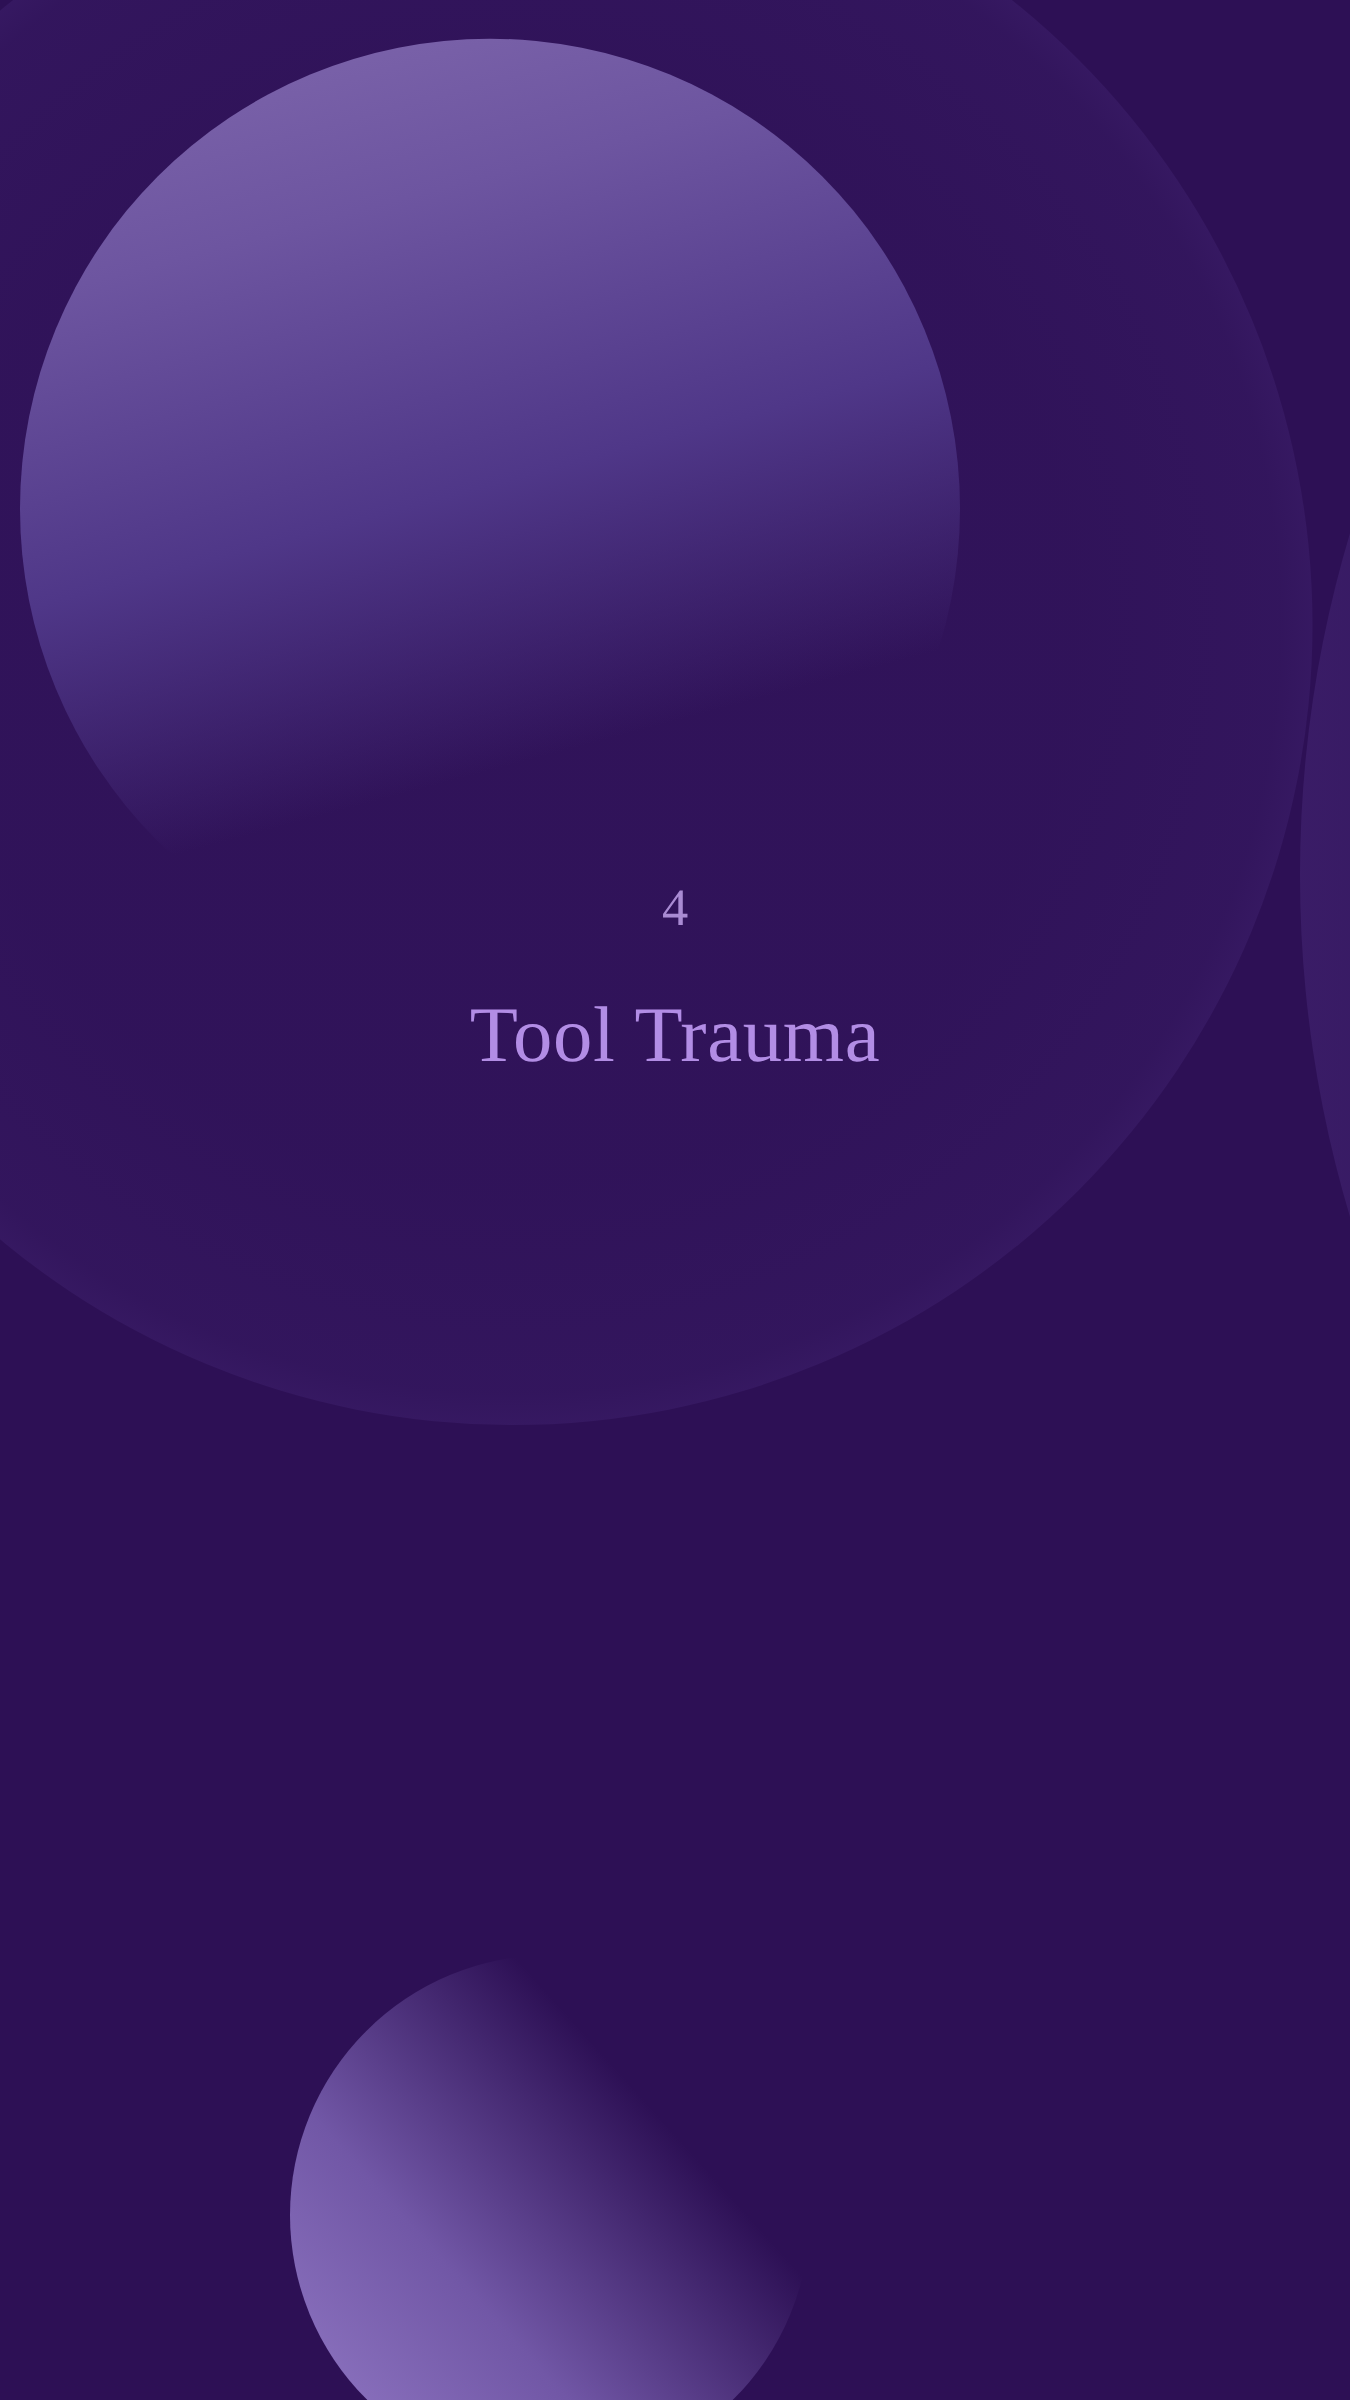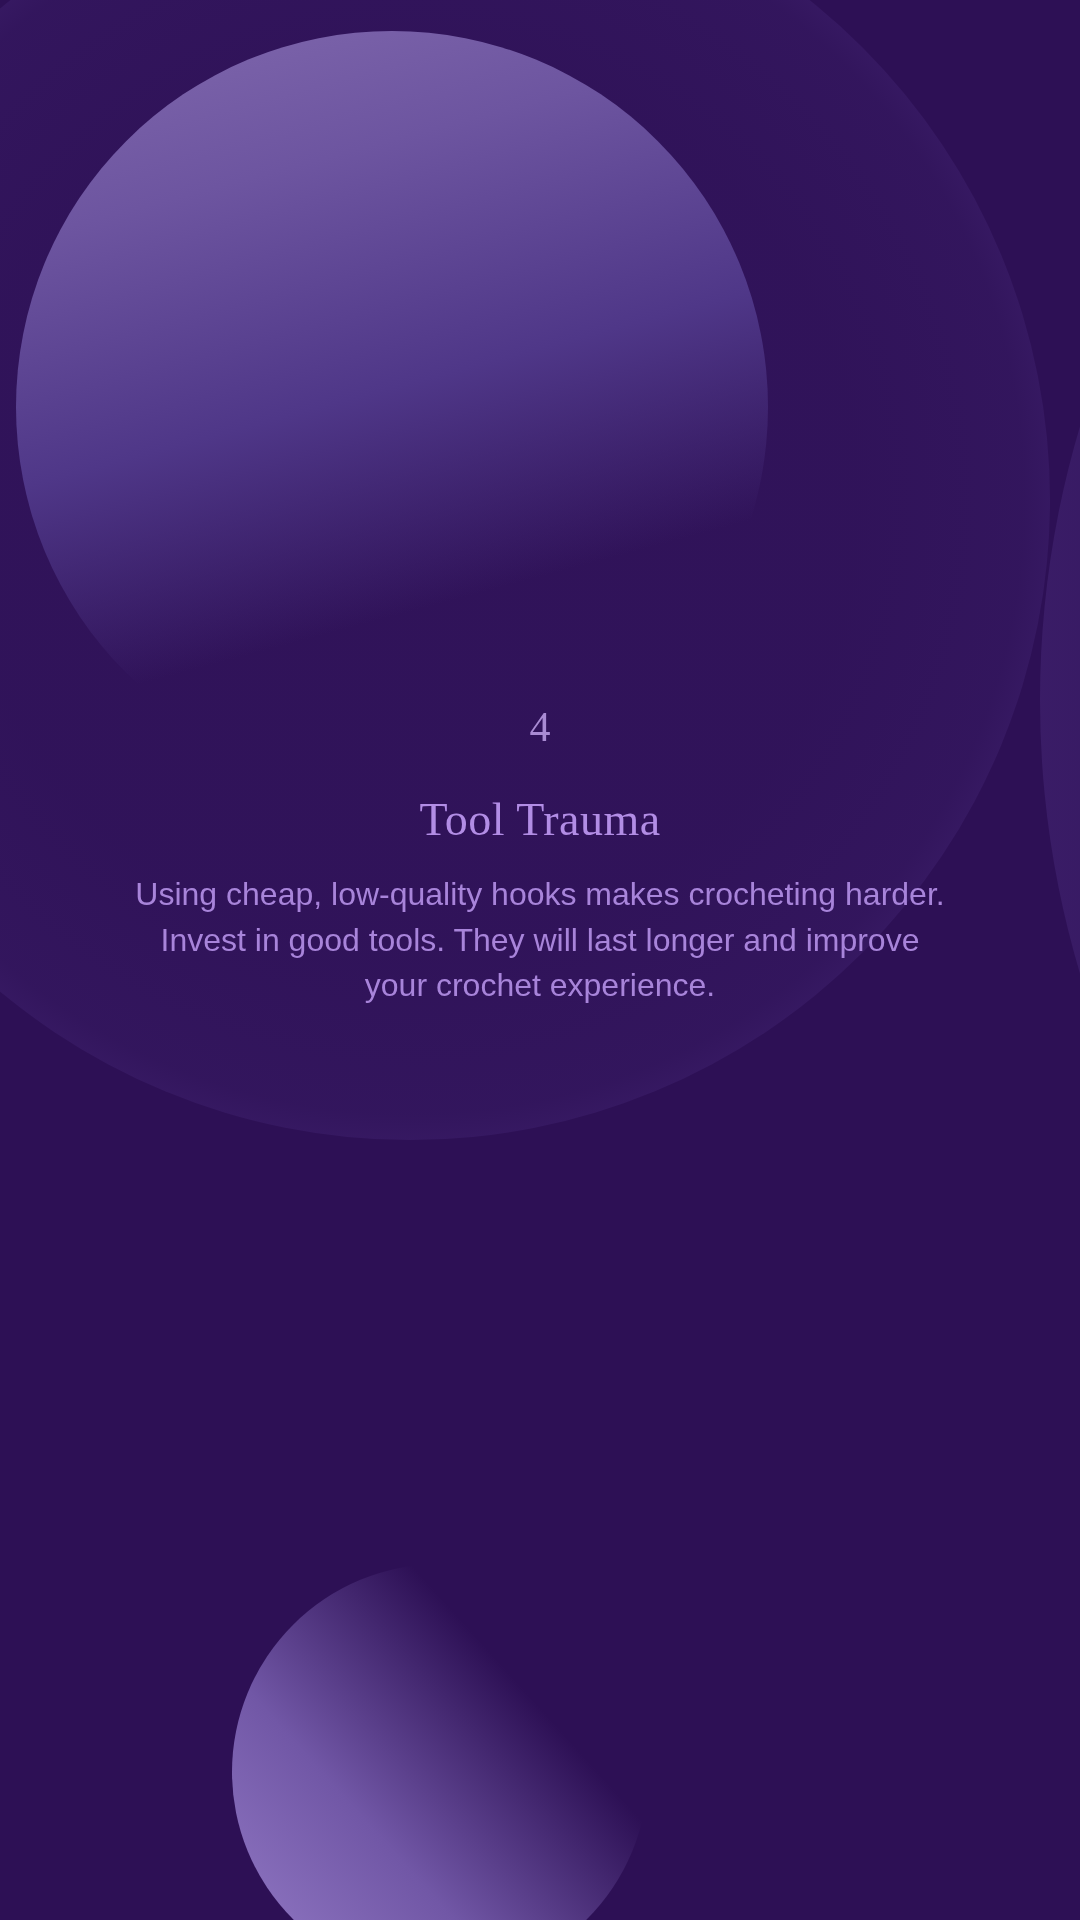--- a/index.html
+++ b/index.html
@@ -53,21 +53,21 @@
     text-align:center;
     font-family:"Liberation Serif", serif;
     font-size:42px;line-height:1;
     color:var(--number-color);
   }
   .page-title{
     position:absolute;left:0;top:797px;width:100%;margin:0;
     text-align:center;
     font-family:"Liberation Serif", serif;
     font-weight:400;
-    font-size:46px;line-height:1;
+    font-size:63px;line-height:1;
     letter-spacing:0.5px;
     color:var(--title-color);
   }
   .page-body{
     position:absolute;left:90px;top:872px;width:900px;margin:0;
     text-align:center;
     font-size:32px;line-height:45.5px;
     color:var(--body-color);
   }
   .page-body span{display:block;}
@@ -77,19 +77,14 @@
 
 <div class="canvas">
   <div class="circle halo-circle"></div>
   <div class="circle right-glow"></div>
   <div class="circle top-circle"></div>
   <div class="circle bottom-circle"></div>
 
   <div class="content">
     <div class="page-number">4</div>
     <h1 class="page-title">Tool Trauma</h1>
-    <p class="page-body">
-      <span>Using cheap, low-quality hooks makes crocheting harder.</span>
-      <span>Invest in good tools. They will last longer and improve</span>
-      <span>your crochet experience.</span>
-    </p>
   </div>
 </div>
 
 </body></html>

